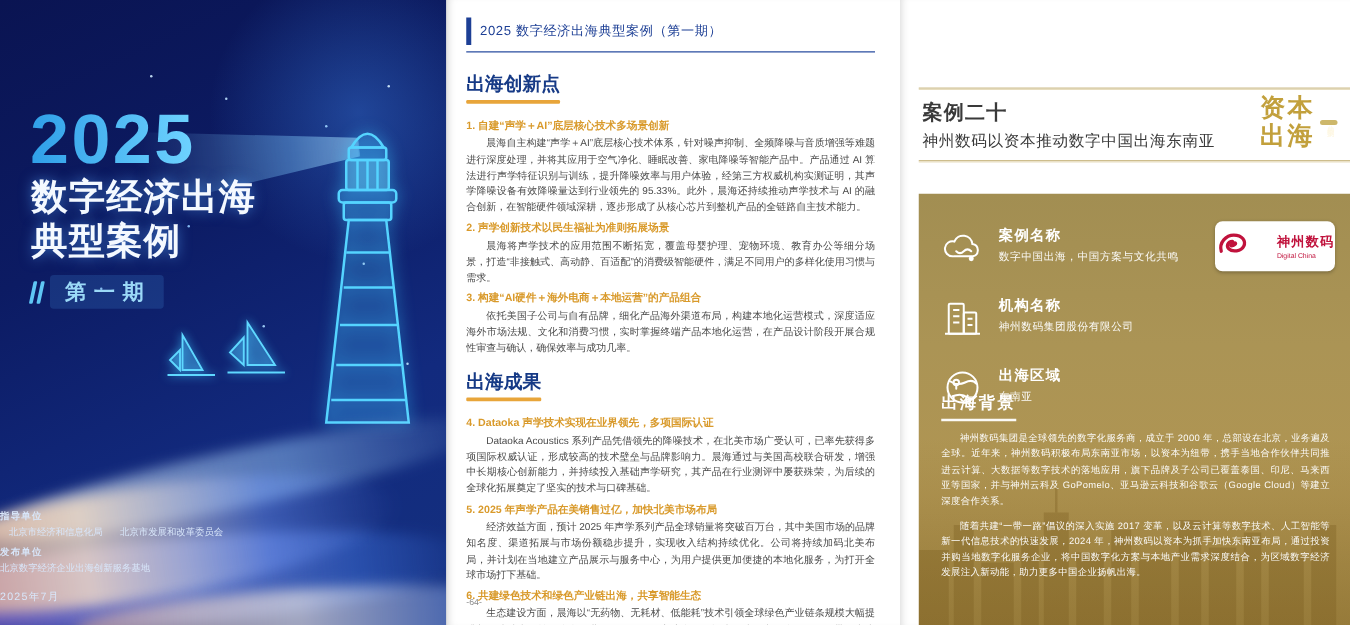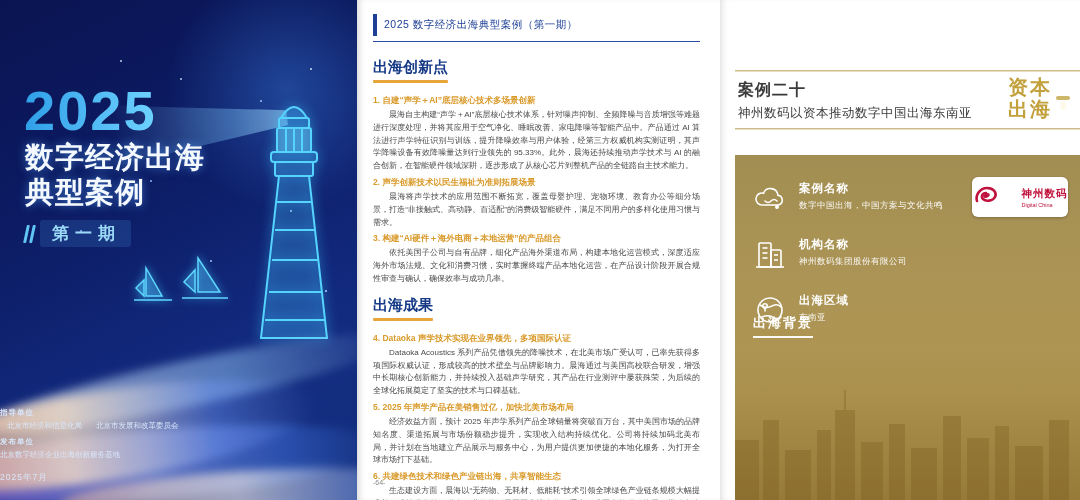--- a/index.html
+++ b/index.html
@@ -309,17 +309,19 @@
             <div class="info-label">出海区域</div>
             <div class="info-value">东南亚</div>
           </div>
         </div>
       </div>
 
       <div class="bg-section">
         <span class="bg-title">
           <span>出海背景</span><span class="ul"></span>
         </span>
+        <div class="bg-p">神州数码集团是全球领先的数字化服务商，成立于 2000 年，总部设在北京，业务遍及全球。近年来，神州数码积极布局东南亚市场，以资本为纽带，携手当地合作伙伴共同推进云计算、大数据等数字技术的落地应用，旗下品牌及子公司已覆盖泰国、印尼、马来西亚等国家，并与神州云科及 GoPomelo、亚马逊云科技和谷歌云（Google Cloud）等建立深度合作关系。</div>
+        <div class="bg-p">随着共建“一带一路”倡议的深入实施 2017 变革，以及云计算等数字技术、人工智能等新一代信息技术的快速发展，2024 年，神州数码以资本为抓手加快东南亚布局，通过投资并购当地数字化服务企业，将中国数字化方案与本地产业需求深度结合，为区域数字经济发展注入新动能，助力更多中国企业扬帆出海。</div>
       </div>
     </div>
   </div>
 
 </div>
 
 </body></html>

